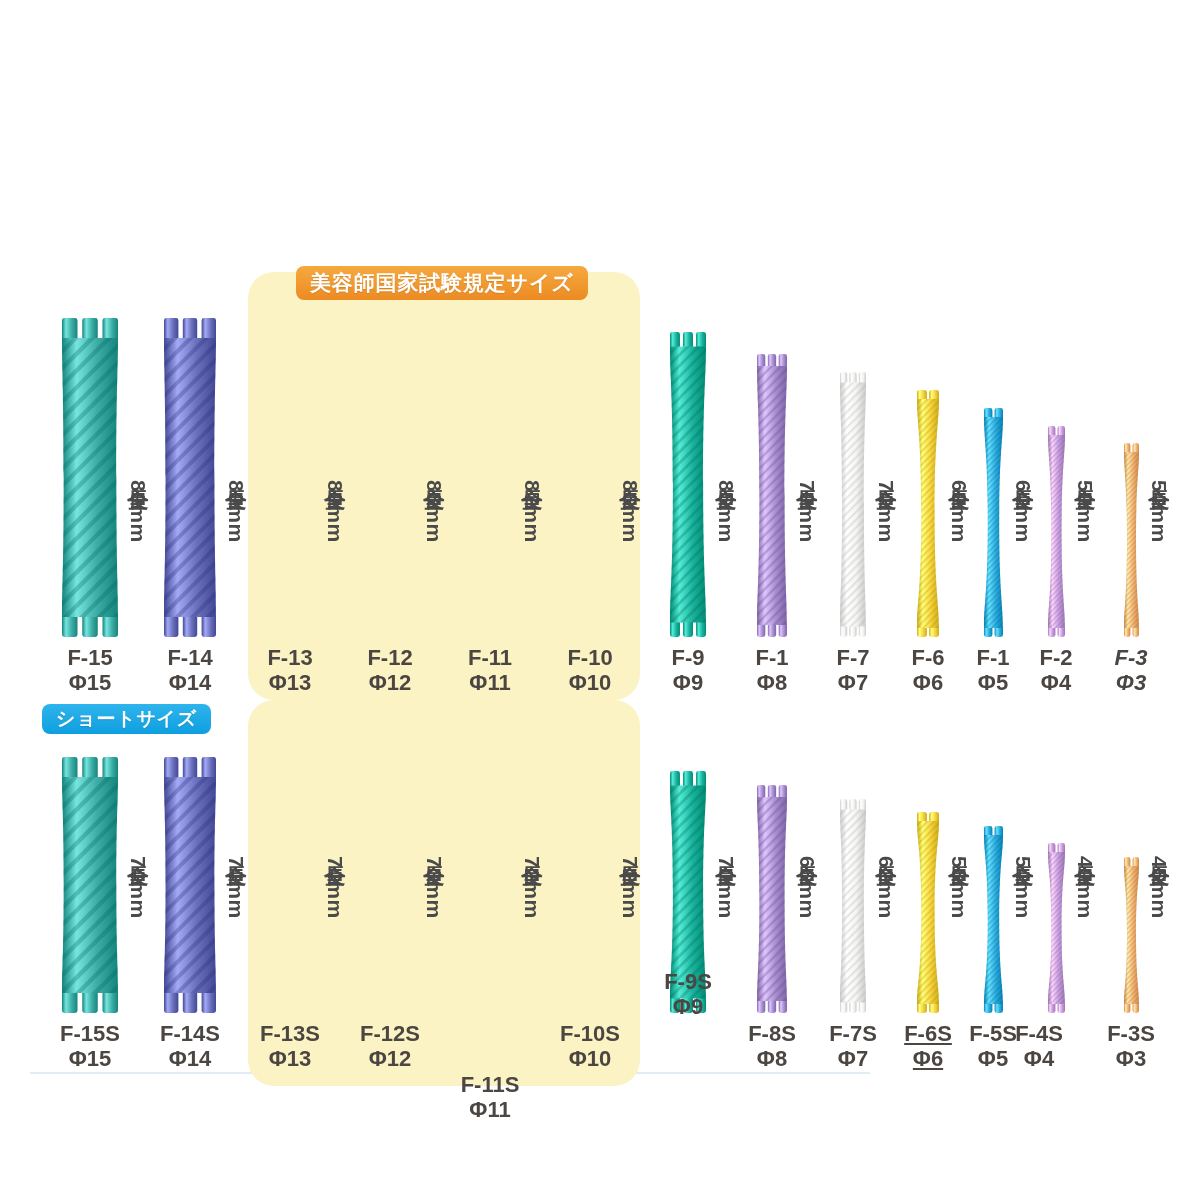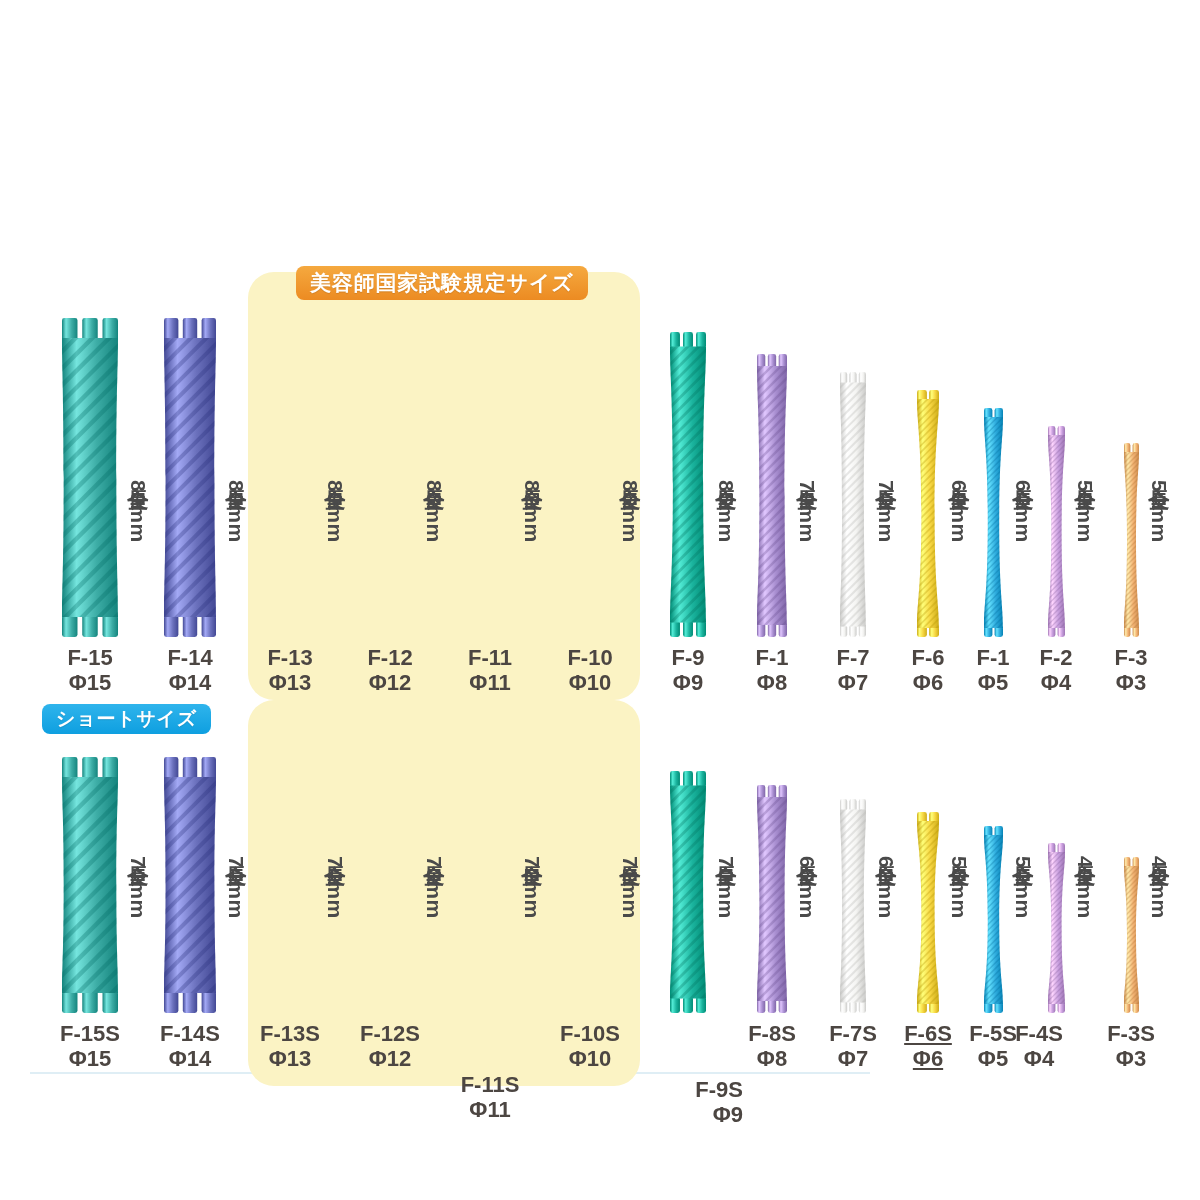--- a/index.html
+++ b/index.html
@@ -1475,21 +1475,21 @@
             <line x1="181" y1="194" x2="375" y2="0" stroke="#b17132" stroke-width="1.30" stroke-opacity="0.30"></line>
             <line x1="186" y1="194" x2="380" y2="0" stroke="#b17132" stroke-width="1.30" stroke-opacity="0.30"></line>
             <line x1="191" y1="194" x2="385" y2="0" stroke="#b17132" stroke-width="1.30" stroke-opacity="0.30"></line>
             <line x1="196" y1="194" x2="390" y2="0" stroke="#b17132" stroke-width="1.30" stroke-opacity="0.30"></line>
             <line x1="201" y1="194" x2="395" y2="0" stroke="#b17132" stroke-width="1.30" stroke-opacity="0.30"></line>
             <line x1="206" y1="194" x2="400" y2="0" stroke="#b17132" stroke-width="1.30" stroke-opacity="0.30"></line>
           </g>
   </svg>
              </div>
       <div class="len-label" style="left:1145px; top:473px; height:150px;">全長 54mm</div>
-      <div class="code-label" style="left:1076px; top:646px; width:110px;">
+      <div class="code-label" style="left:1076px; top:646px; width:110px;font-style:italic;">
                <span>F-3</span>
                <span class="dia">Φ3</span>
              </div>
       <div class="rod-wrap" style="left:62px; top:757px; width:56px; height:256px;">
 
   <svg class="rod" viewBox="0 0 56 256" width="56" height="256" preserveAspectRatio="none" xmlns="http://www.w3.org/2000/svg">
     <defs>
       <linearGradient id="g13" x1="0" y1="0" x2="1" y2="0">
         <stop offset="0" stop-color="#14847d"></stop>
         <stop offset="0.26" stop-color="#75e5de"></stop>
@@ -2067,21 +2067,21 @@
             <line x1="222.40000000000015" y1="242" x2="464.40000000000015" y2="0" stroke="#00725c" stroke-width="2.81" stroke-opacity="0.30"></line>
             <line x1="233.20000000000016" y1="242" x2="475.20000000000016" y2="0" stroke="#00725c" stroke-width="2.81" stroke-opacity="0.30"></line>
             <line x1="244.00000000000017" y1="242" x2="486.00000000000017" y2="0" stroke="#00725c" stroke-width="2.81" stroke-opacity="0.30"></line>
             <line x1="254.80000000000018" y1="242" x2="496.8000000000002" y2="0" stroke="#00725c" stroke-width="2.81" stroke-opacity="0.30"></line>
             <line x1="265.6000000000002" y1="242" x2="507.6000000000002" y2="0" stroke="#00725c" stroke-width="2.81" stroke-opacity="0.30"></line>
             <line x1="276.4000000000002" y1="242" x2="518.4000000000002" y2="0" stroke="#00725c" stroke-width="2.81" stroke-opacity="0.30"></line>
           </g>
   </svg>
              </div>
       <div class="len-label" style="left:712px; top:849px; height:150px;">全長 70mm</div>
-      <div class="code-label" style="left:633px; top:1078px; width:110px;text-align:right;">
+      <div class="code-label" style="left:633px; top:970px; width:110px;">
                <span>F-9S</span>
                <span class="dia">Φ9</span>
              </div>
       <div class="rod-wrap" style="left:757px; top:785px; width:30px; height:228px;">
 
   <svg class="rod" viewBox="0 0 30 228" width="30" height="228" preserveAspectRatio="none" xmlns="http://www.w3.org/2000/svg">
     <defs>
       <linearGradient id="g20" x1="0" y1="0" x2="1" y2="0">
         <stop offset="0" stop-color="#8066a8"></stop>
         <stop offset="0.26" stop-color="#e1c7ff"></stop>

